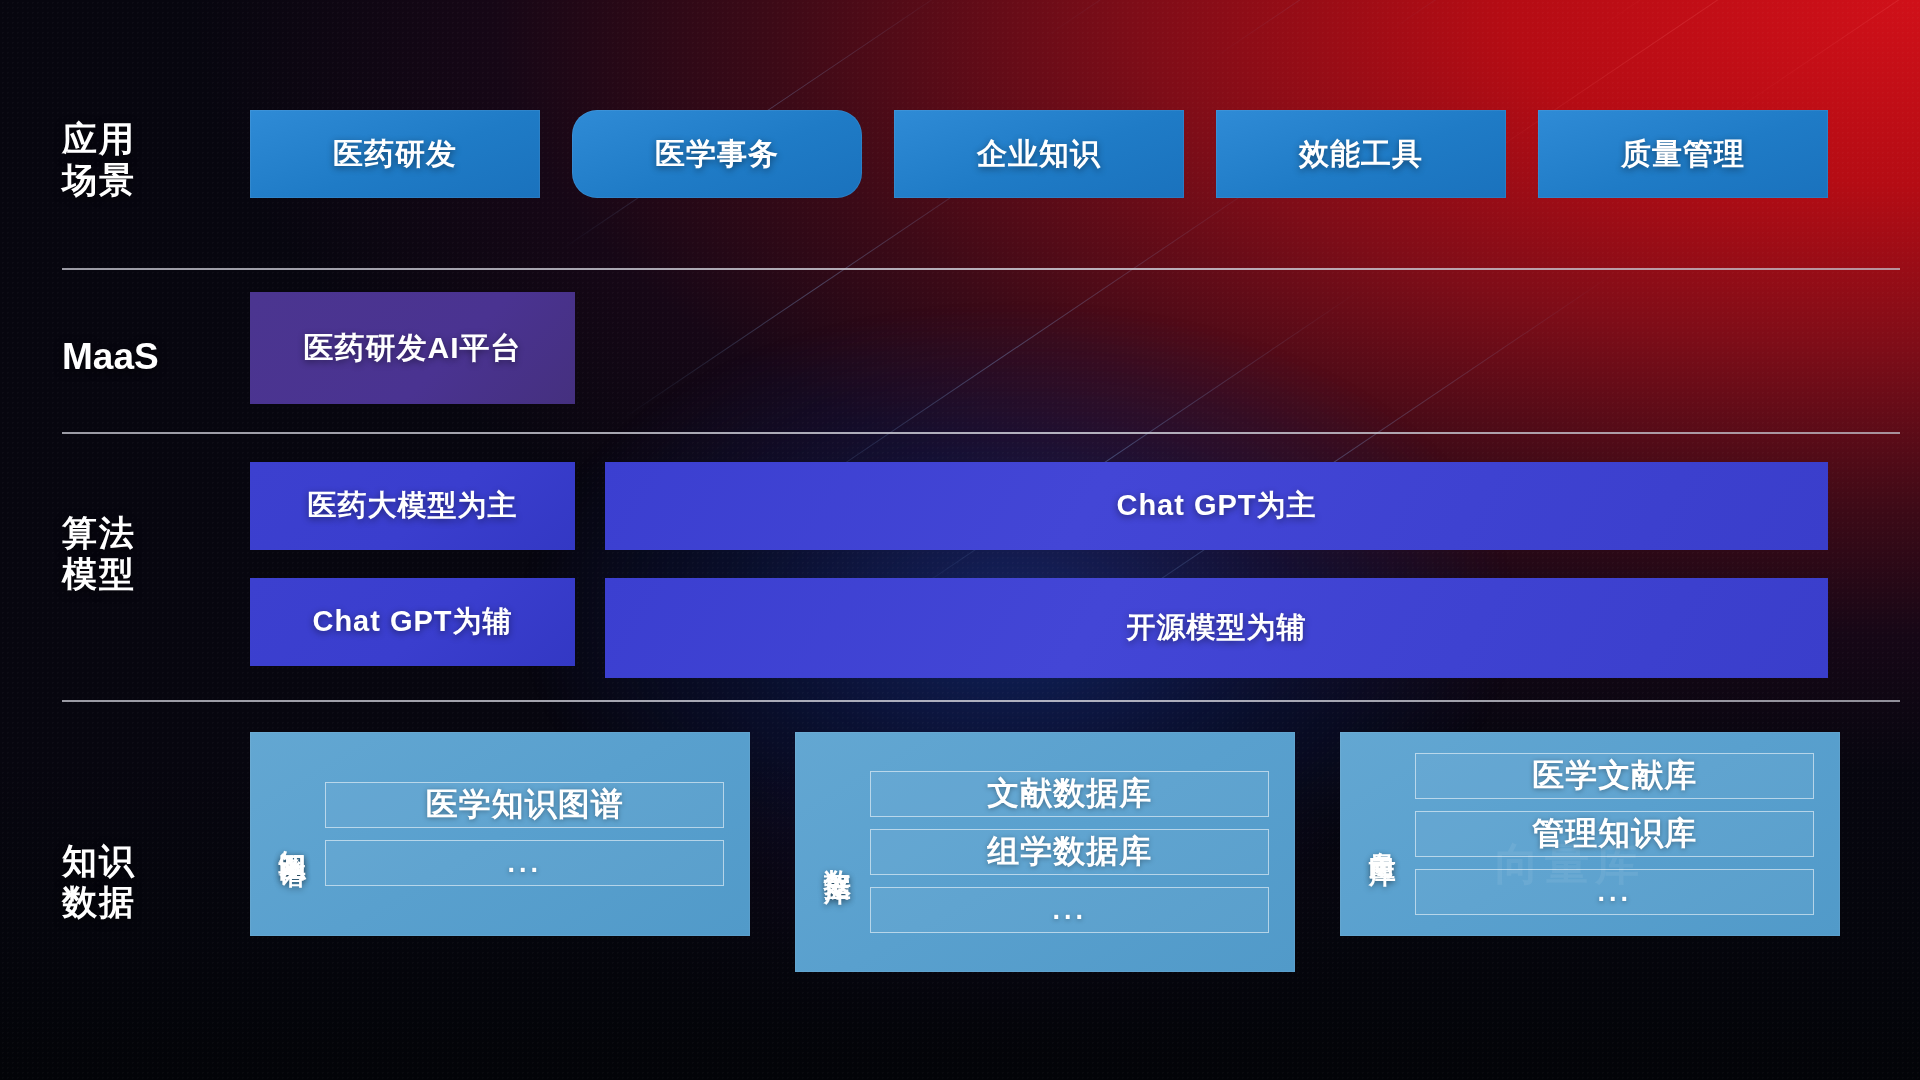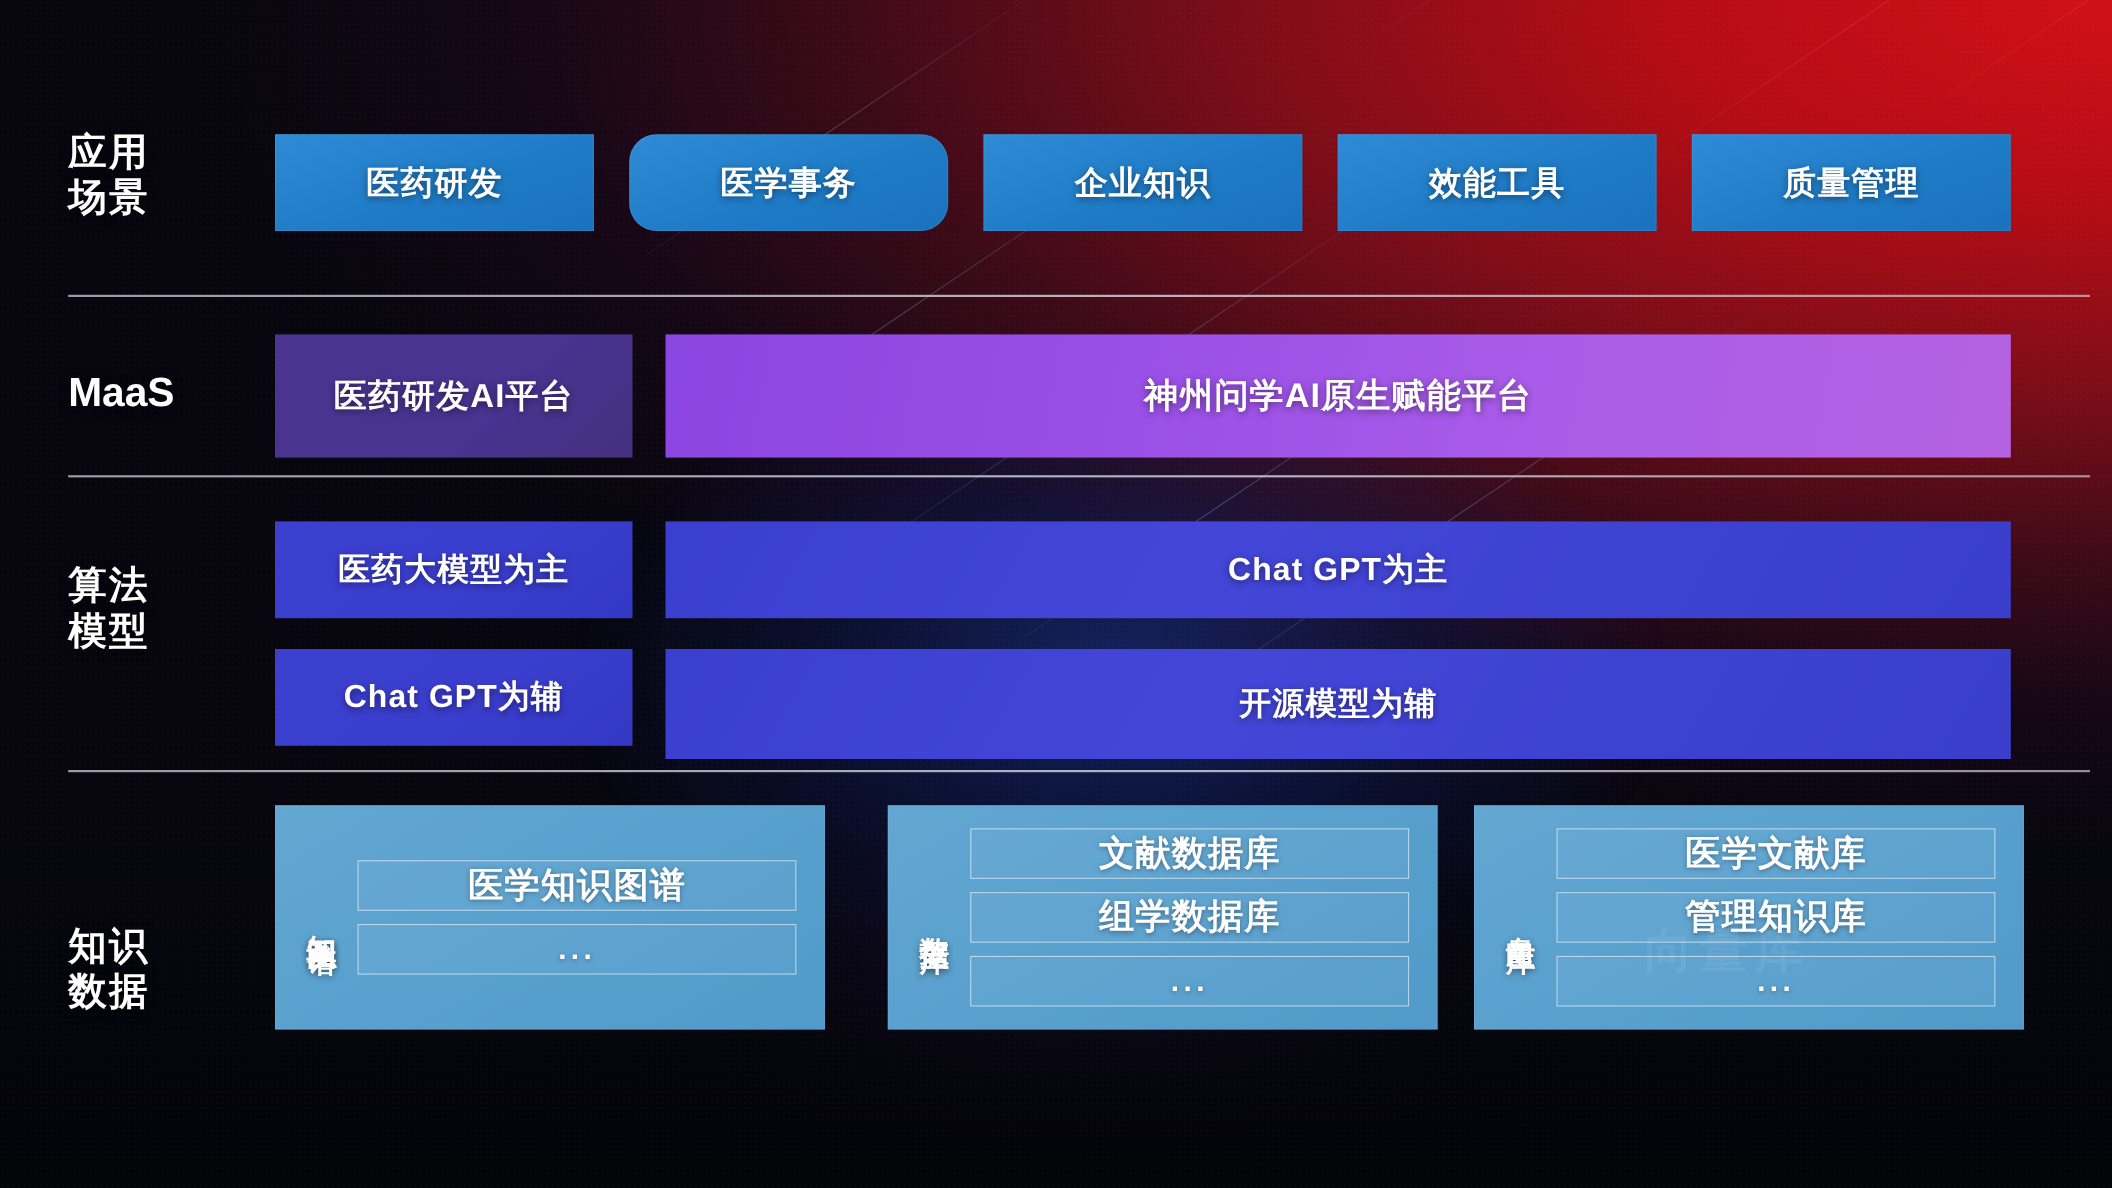--- a/index.html
+++ b/index.html
@@ -61,21 +61,20 @@
 
   .divider{
     position:absolute; left:62px; width:1838px; height:2px;
     background:linear-gradient(90deg, rgba(196,196,206,.78) 0%, rgba(206,206,216,.85) 55%, rgba(196,196,206,.72) 100%);
   }
 
   .card{
     position:absolute; color:#fff; display:flex; align-items:center; justify-content:center;
     font-weight:700; text-align:center;
     text-shadow:0 2px 7px rgba(0,0,0,.45);
-    margin-top:12px;
   }
 
   
   .app-card{
     height:88px; font-size:30px; letter-spacing:1px;
     background:linear-gradient(160deg,#2f8bd6 0%,#1f7bc6 55%,#1a72bd 100%);
     box-shadow:0 0 0 1px rgba(255,255,255,.07) inset;
   }
 
   
@@ -169,23 +168,20 @@
         <span>效能工具</span>
       </div>
       <div class="card app-card" style="left: 1538px; width: 290px; top: 110px; height: 88px;">
         <span>质量管理</span>
       </div>
       <div class="divider" style="top: 268px;"></div>
       <div class="row-label latin" style="top: 335px;">MaaS</div>
       <div class="card maas-left" style="left: 250px; width: 325px; top: 292px; height: 112px;">
         <span>医药研发AI平台</span>
       </div>
-      <div class="card maas-right" style="left: 605px; width: 1223px; top: 292px; height: 112px;">
-        <span>神州问学AI原生赋能平台</span>
-      </div>
       <div class="divider" style="top: 432px;"></div>
       <div class="row-label" style="top: 512px;">算法
 模型</div>
       <div class="card algo-left" style="left: 250px; width: 325px; top: 462px; height: 88px;">
         <span>医药大模型为主</span>
       </div>
       <div class="card algo-right" style="left: 605px; width: 1223px; top: 462px; height: 88px;">
         <span>Chat GPT为主</span>
       </div>
       <div class="card algo-left" style="left: 250px; width: 325px; top: 578px; height: 88px;">
@@ -197,21 +193,21 @@
       <div class="divider" style="top: 700px;"></div>
       <div class="row-label" style="top: 800px; margin-top: 40px;">知识
 数据</div>
       <div class="kd-group" style="left: 250px; width: 500px; top: 732px; height: 204px;">
         <div class="kd-vlabel">知识图谱</div>
         <div class="kd-items">
           <div class="kd-item">医学知识图谱</div>
           <div class="kd-item ellipsis">...</div>
         </div>
       </div>
-      <div class="kd-group" style="left: 795px; width: 500px; top: 732px; height: 204px; margin-left: 12px;">
+      <div class="kd-group" style="left: 795px; width: 500px; top: 732px; height: 240px;">
         <div class="kd-vlabel">数据库</div>
         <div class="kd-items">
           <div class="kd-item">文献数据库</div>
           <div class="kd-item">组学数据库</div>
           <div class="kd-item ellipsis">...</div>
         </div>
       </div>
       <div class="kd-group" style="left: 1340px; width: 500px; top: 732px; height: 204px;">
         <div class="kd-vlabel">向量库</div>
         <div class="kd-items">

